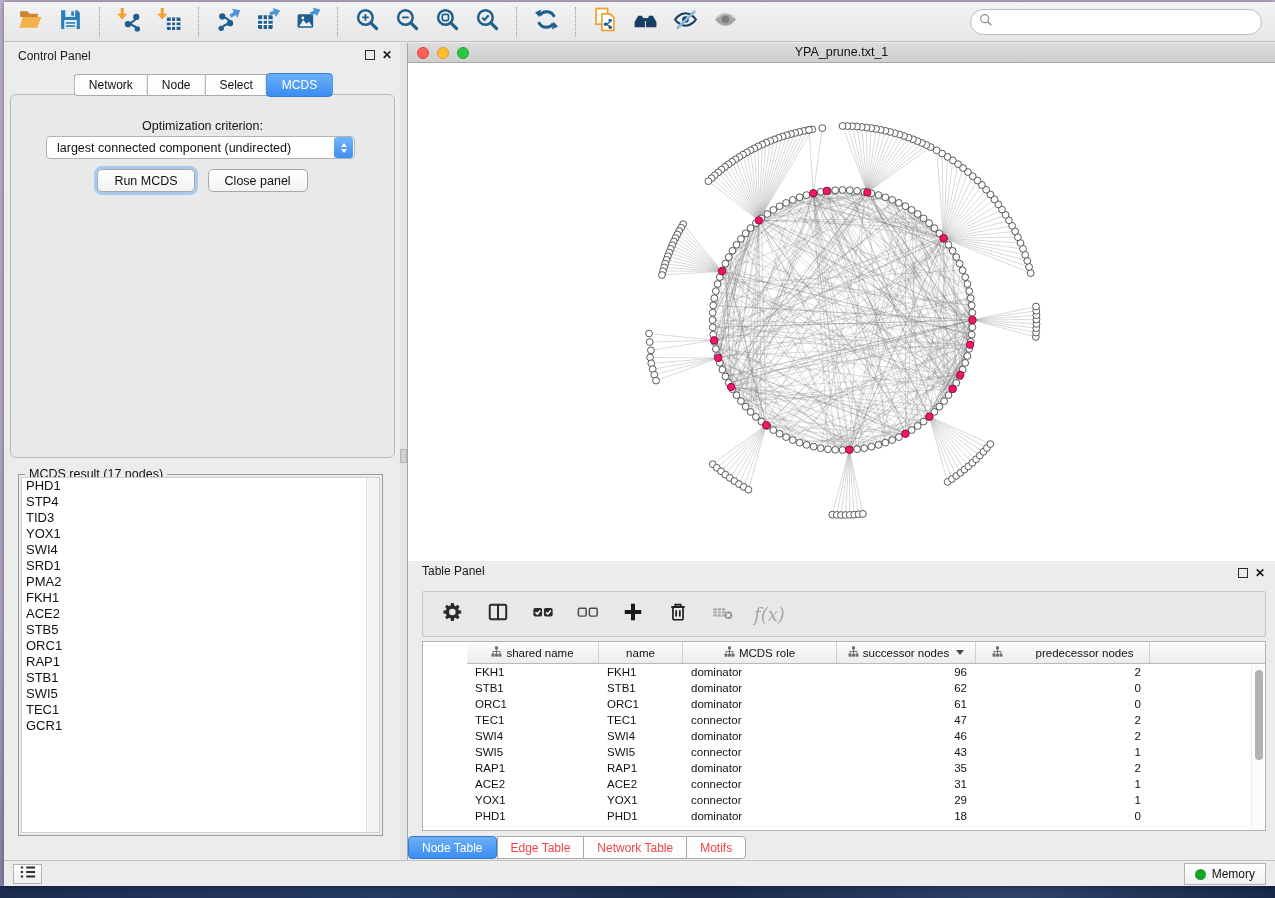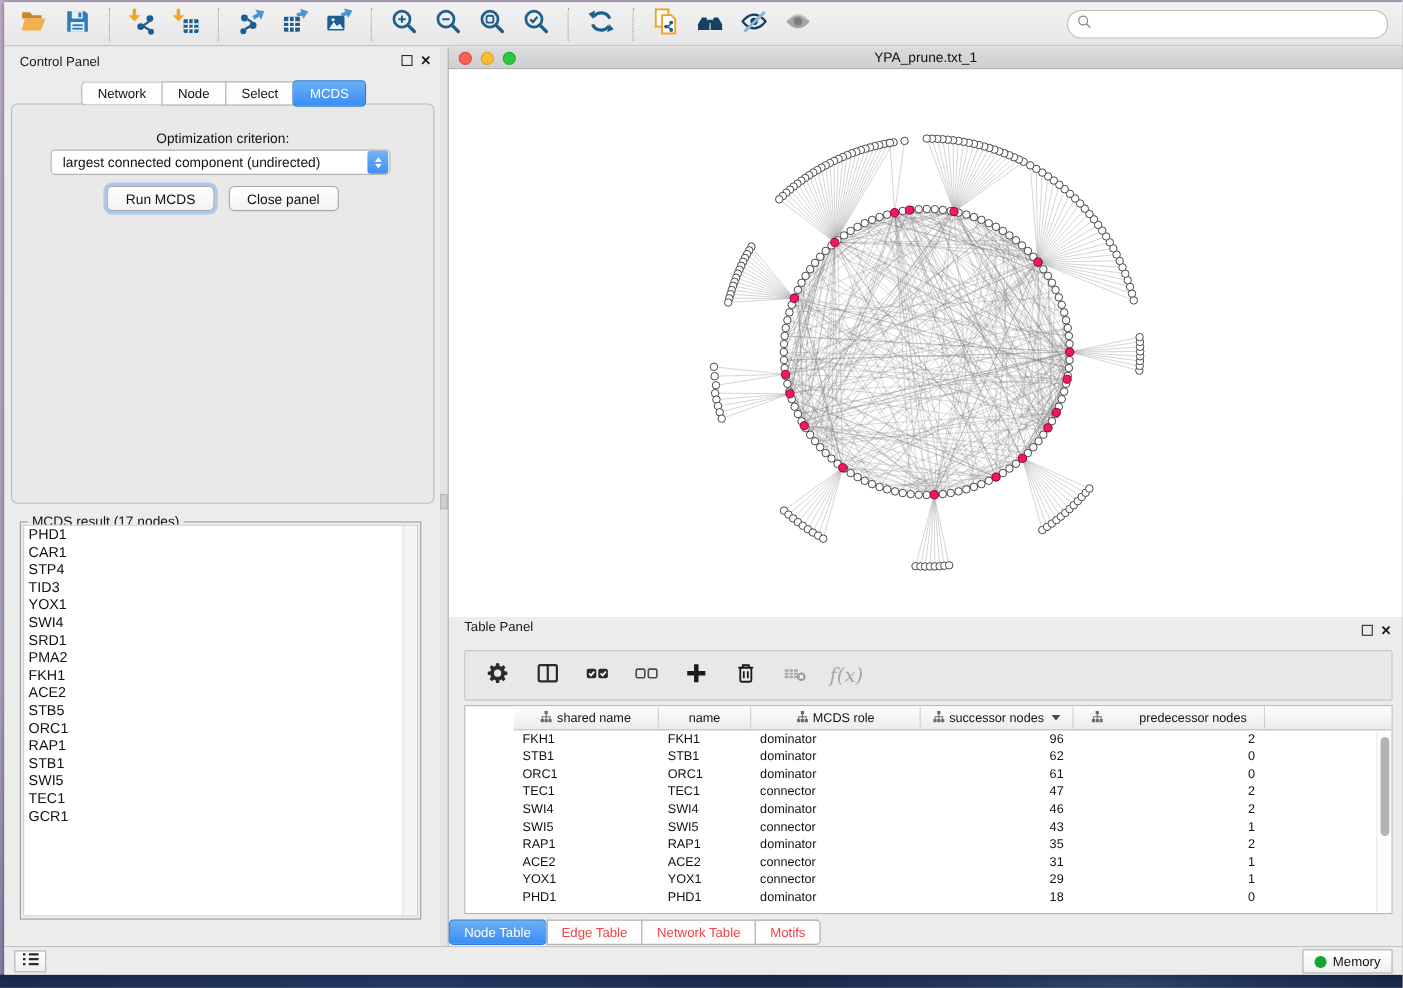--- a/index.html
+++ b/index.html
@@ -298,21 +298,20 @@
       <div class="cp-buttons">
         <button class="btn focused">Run MCDS</button>
         <button class="btn">Close panel</button>
       </div>
     </div>
     <div class="mcds-group">
       <span class="mcds-legend">MCDS result (17 nodes)</span>
       <div class="mcds-list">
         <div class="mcds-scroll"></div>
       <div class="mcds-item">PHD1</div>
-          <div class="mcds-item">CAR1</div>
           <div class="mcds-item">STP4</div>
           <div class="mcds-item">TID3</div>
           <div class="mcds-item">YOX1</div>
           <div class="mcds-item">SWI4</div>
           <div class="mcds-item">SRD1</div>
           <div class="mcds-item">PMA2</div>
           <div class="mcds-item">FKH1</div>
           <div class="mcds-item">ACE2</div>
           <div class="mcds-item">STB5</div>
           <div class="mcds-item">ORC1</div>

